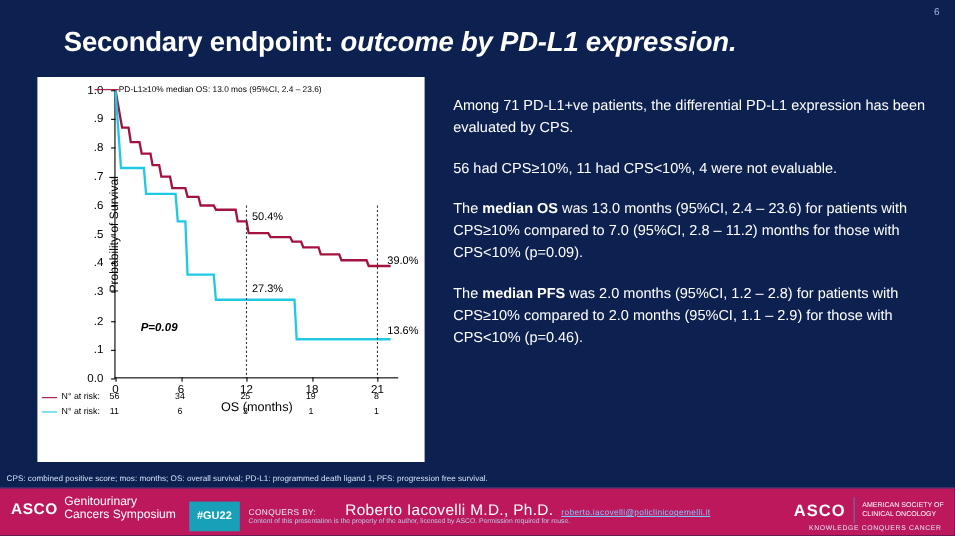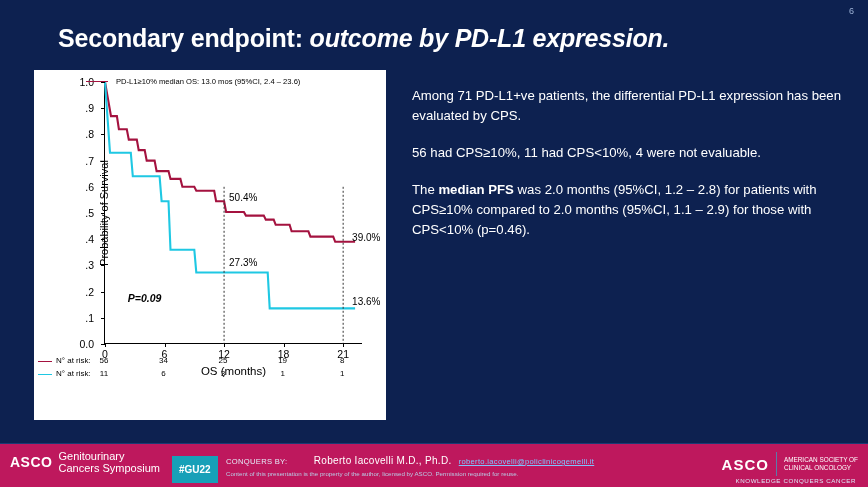--- a/index.html
+++ b/index.html
@@ -74,21 +74,21 @@
     position:absolute; top:100%; margin-top:22px;
     left:50%; transform:translateX(-50%);
     font-size:11.5px;
     white-space:nowrap;
   }
   .legend {
     position:absolute; left:52px; top:6px;
     font-size:7.6px;
     line-height:11px;
   }
-  .legend .row { display:flex; align-items:center; gap:8px; white-space:nowrap;}
+  .legend .row { display:flex; align-items:center; gap:0; white-space:nowrap;}
   .legend .swatch { width:22px; height:0; border-top:1.6px solid #000; display:inline-block; }
   .sw-red { border-color:#a4123f !important; }
   .sw-cyan { border-color:#1fc8e3 !important; }
 
   .ann {
     position:absolute; font-size:10px; color:#000; white-space:nowrap;
   }
   .pval {
     position:absolute; font-size:10.5px; font-weight:bold; font-style:italic; color:#000;
   }
@@ -142,21 +142,21 @@
   .hashtag {
     position:absolute; left:172px; top:12px;
     background:#17a0b8; color:#ffffff;
     font-size:10px; font-weight:bold;
     padding:8px 7px;
   }
   .presented {
     position:absolute; left:226px; top:11px;
     font-size:7.6px; color:#e4ecf8; letter-spacing:0.3px;
   }
-  .presented .name { font-size:10px; color:#ffffff;padding-left:24px; }
+  .presented .name { font-size:14px; color:#ffffff;padding-left:24px; }
   .presented a { color:#7fc4ff; text-decoration:underline; }
   .twitter {
     position:absolute; left:572px; top:11px;
     font-size:8.6px; color:#ffffff;margin-top:44px;
   }
   .copyline {
     position:absolute; left:226px; top:26px;
     font-size:6.2px; color:#b9cbe6;
   }
   .brand-right {
@@ -252,23 +252,25 @@
           <span class="v" style="left: 185.077px;">3</span>
           <span class="v" style="left: 244.615px;">1</span>
           <span class="v" style="left: 304.154px;">1</span>
         </div>
       </div>
   </div>
 
   <div class="text-panel">
     <p>Among 71 PD-L1+ve patients, the differential PD-L1 expression has been evaluated by CPS.</p>
     <p>56 had CPS≥10%, 11 had CPS&lt;10%, 4 were not evaluable.</p>
+    <p><span>The </span><b>median OS</b><span> was 13.0 months (95%CI, 2.4 – 23.6) for patients with CPS≥10% compared to 7.0 (95%CI, 2.8 – 11.2) months for those with CPS&lt;10% (p=0.09).</span></p>
     <p><span>The </span><b>median PFS</b><span> was 2.0 months (95%CI, 1.2 – 2.8) for patients with CPS≥10% compared to 2.0 months (95%CI, 1.1 – 2.9) for those with CPS&lt;10% (p=0.46).</span></p>
   </div>
 
+  <div class="footnote">CPS: combined positive score; mos: months; OS: overall survival; PD-L1: programmed death ligand 1, PFS: progression free survival.</div>
 
   <div class="bottombar">
     <div class="brand-left">
       <span class="asco-mark">ASCO</span>
       <span class="gu-text">
         <span class="l1">Genitourinary</span>
         <span class="l2">Cancers Symposium</span>
       </span>
     </div>
     <div class="hashtag">#GU22</div>

